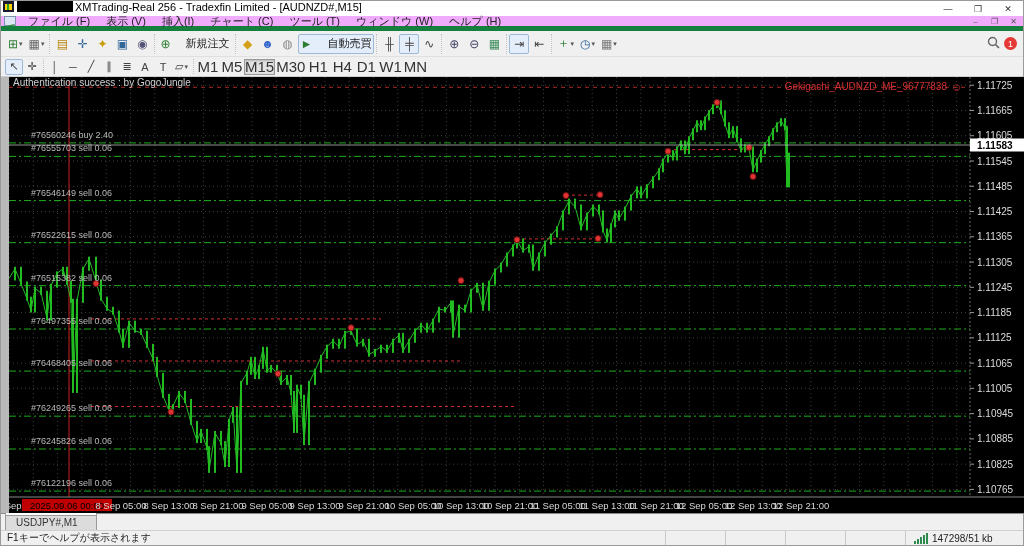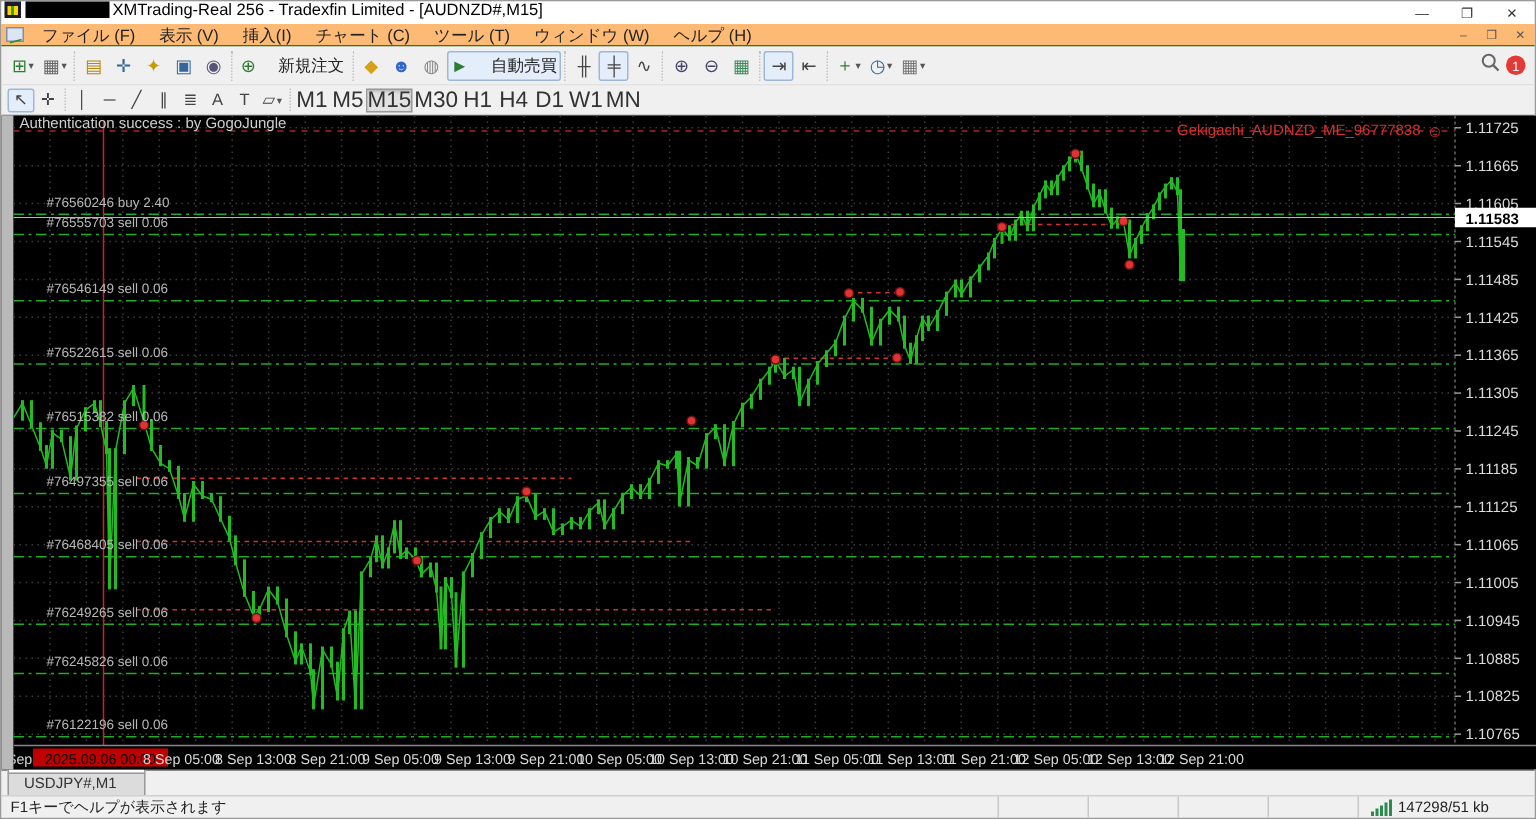--- a/index.html
+++ b/index.html
@@ -14,21 +14,21 @@
   .app-ico { width:11px; height:11px; background:#1a1a2e; margin-right:3px; position:relative; flex:0 0 auto;}
   .app-ico::after{ content:""; position:absolute; left:2px; top:3px; width:7px; height:6px;
                    background:linear-gradient(90deg,#ffd400 30%,#29a329 30%,#29a329 60%,#ffd400 60%);}
   .redact { width:56px; height:11px; background:#000; margin-right:2px; flex:0 0 auto;}
   .title-text { white-space:nowrap; overflow:hidden; }
   .win-ctrls { margin-left:auto; display:flex; height:100%; }
   .win-btn { width:30px; height:100%; display:flex; align-items:center; justify-content:center;
              font-size:9px; color:#333; cursor:default; }
 
   
-  .menubar { height:15px; background:#fdba74; border-bottom:1px solid #15803d; display:flex;
+  .menubar { height:15px; background:#f0abfc; border-bottom:5px solid #15803d; display:flex;
              align-items:center; font-size:11px; color:#222; flex:0 0 auto; }
   .child-ico { width:12px; height:10px; margin:0 4px 0 3px; background:#dce6f2; border:1px solid #7a92b0; position:relative;}
   .child-ico::after{content:""; position:absolute; left:1px; top:4px; width:8px; height:4px;
                     border-bottom:1px solid #2d8a2d; transform:rotate(-15deg);}
   .menu-item { padding:1px 8px; white-space:nowrap; }
   .mdi-ctrls { margin-left:auto; display:flex; }
   .mdi-btn { width:19px; text-align:center; font-size:8px; color:#555; }
 
   
   .toolbar { background:#f0f0f0; display:flex; align-items:center; flex:0 0 auto; }

